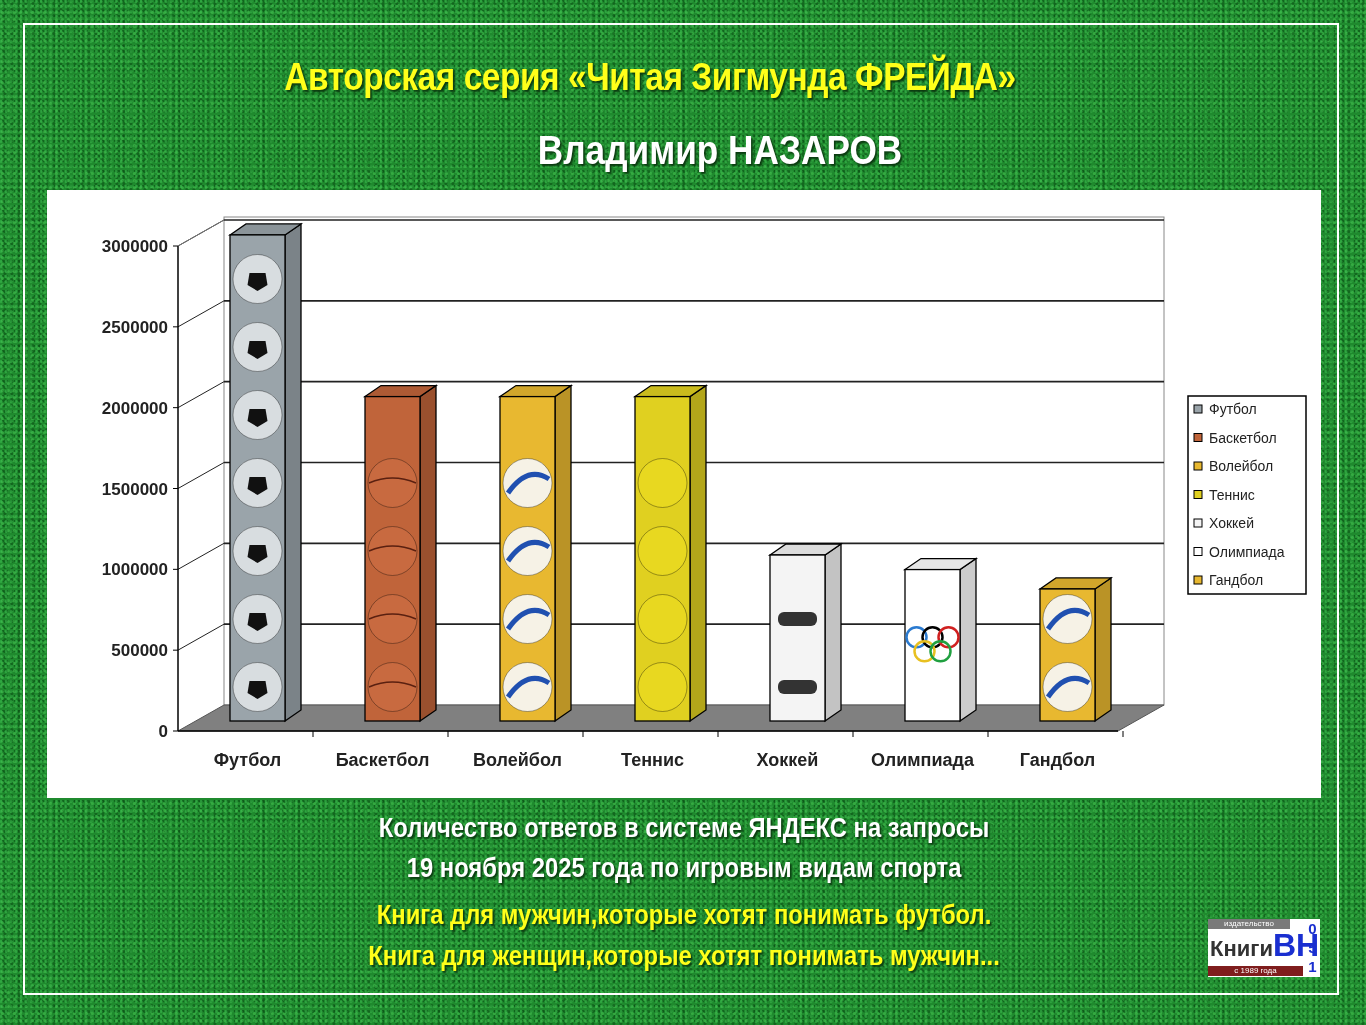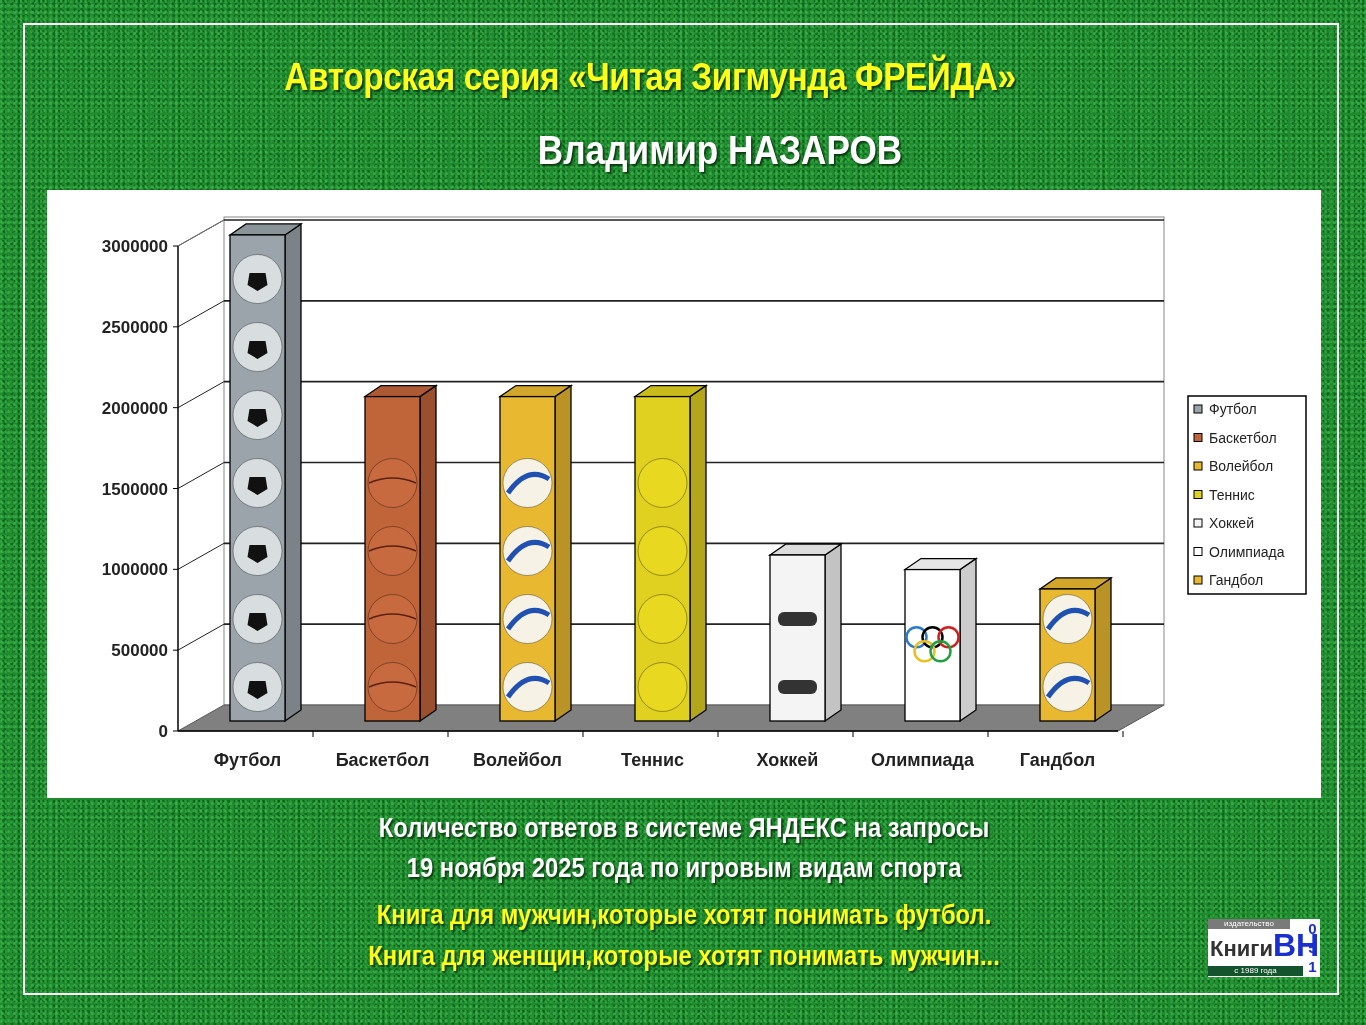--- a/index.html
+++ b/index.html
@@ -19,21 +19,21 @@
   .title2 { position:absolute; left:0; width:1440px; top:128px; text-align:center; font-weight:bold; font-size:40px; color:#ffffff; text-shadow:2px 2px 2px #0b3a10; transform:scaleX(0.88); transform-origin:720px 0; }
   .panel { position:absolute; left:47px; top:190px; width:1274px; height:608px; background:#ffffff; }
   svg text { font-family:"Liberation Sans", sans-serif; }
   .cap { position:absolute; left:0; width:1366px; text-align:center; font-weight:bold; color:#ffffff; font-size:28px; text-shadow:2px 2px 2px #0b3a10; transform:scaleX(0.85); transform-origin:690px 0; }
   .cap.yellow { color:#ffff1a; }
   .logo { position:absolute; left:1208px; top:919px; width:112px; height:58px; background:#fff; }
   .logo .pub { position:absolute; left:0; top:0; width:82px; height:10px; background:#7a7a7a; color:#fff; font-size:8px; text-align:center; line-height:10px; }
   .logo .name { position:absolute; left:2px; top:10px; font-size:26px; font-weight:bold; line-height:32px; }
   .logo .name .k { color:#333; font-size:22px; }
   .logo .name .bh { color:#1a2fd0; font-size:32px; }
-  .logo .since { position:absolute; left:0; top:47px; width:95px; height:10px; background:#14532d; color:#fff; font-size:8px; text-align:center; line-height:10px; }
+  .logo .since { position:absolute; left:0; top:47px; width:95px; height:10px; background:#7f1d1d; color:#fff; font-size:8px; text-align:center; line-height:10px; }
   .logo .num { position:absolute; left:97px; top:0; width:15px; height:58px; color:#1a2fd0; font-size:15px; font-weight:bold; text-align:center; line-height:19px; }
 </style>
 </head>
 <body>
 
 <div class="frame"></div>
 
 <div class="title1">Авторская серия «Читая Зигмунда ФРЕЙДА»</div>
 <div class="title2">Владимир НАЗАРОВ</div>
 

